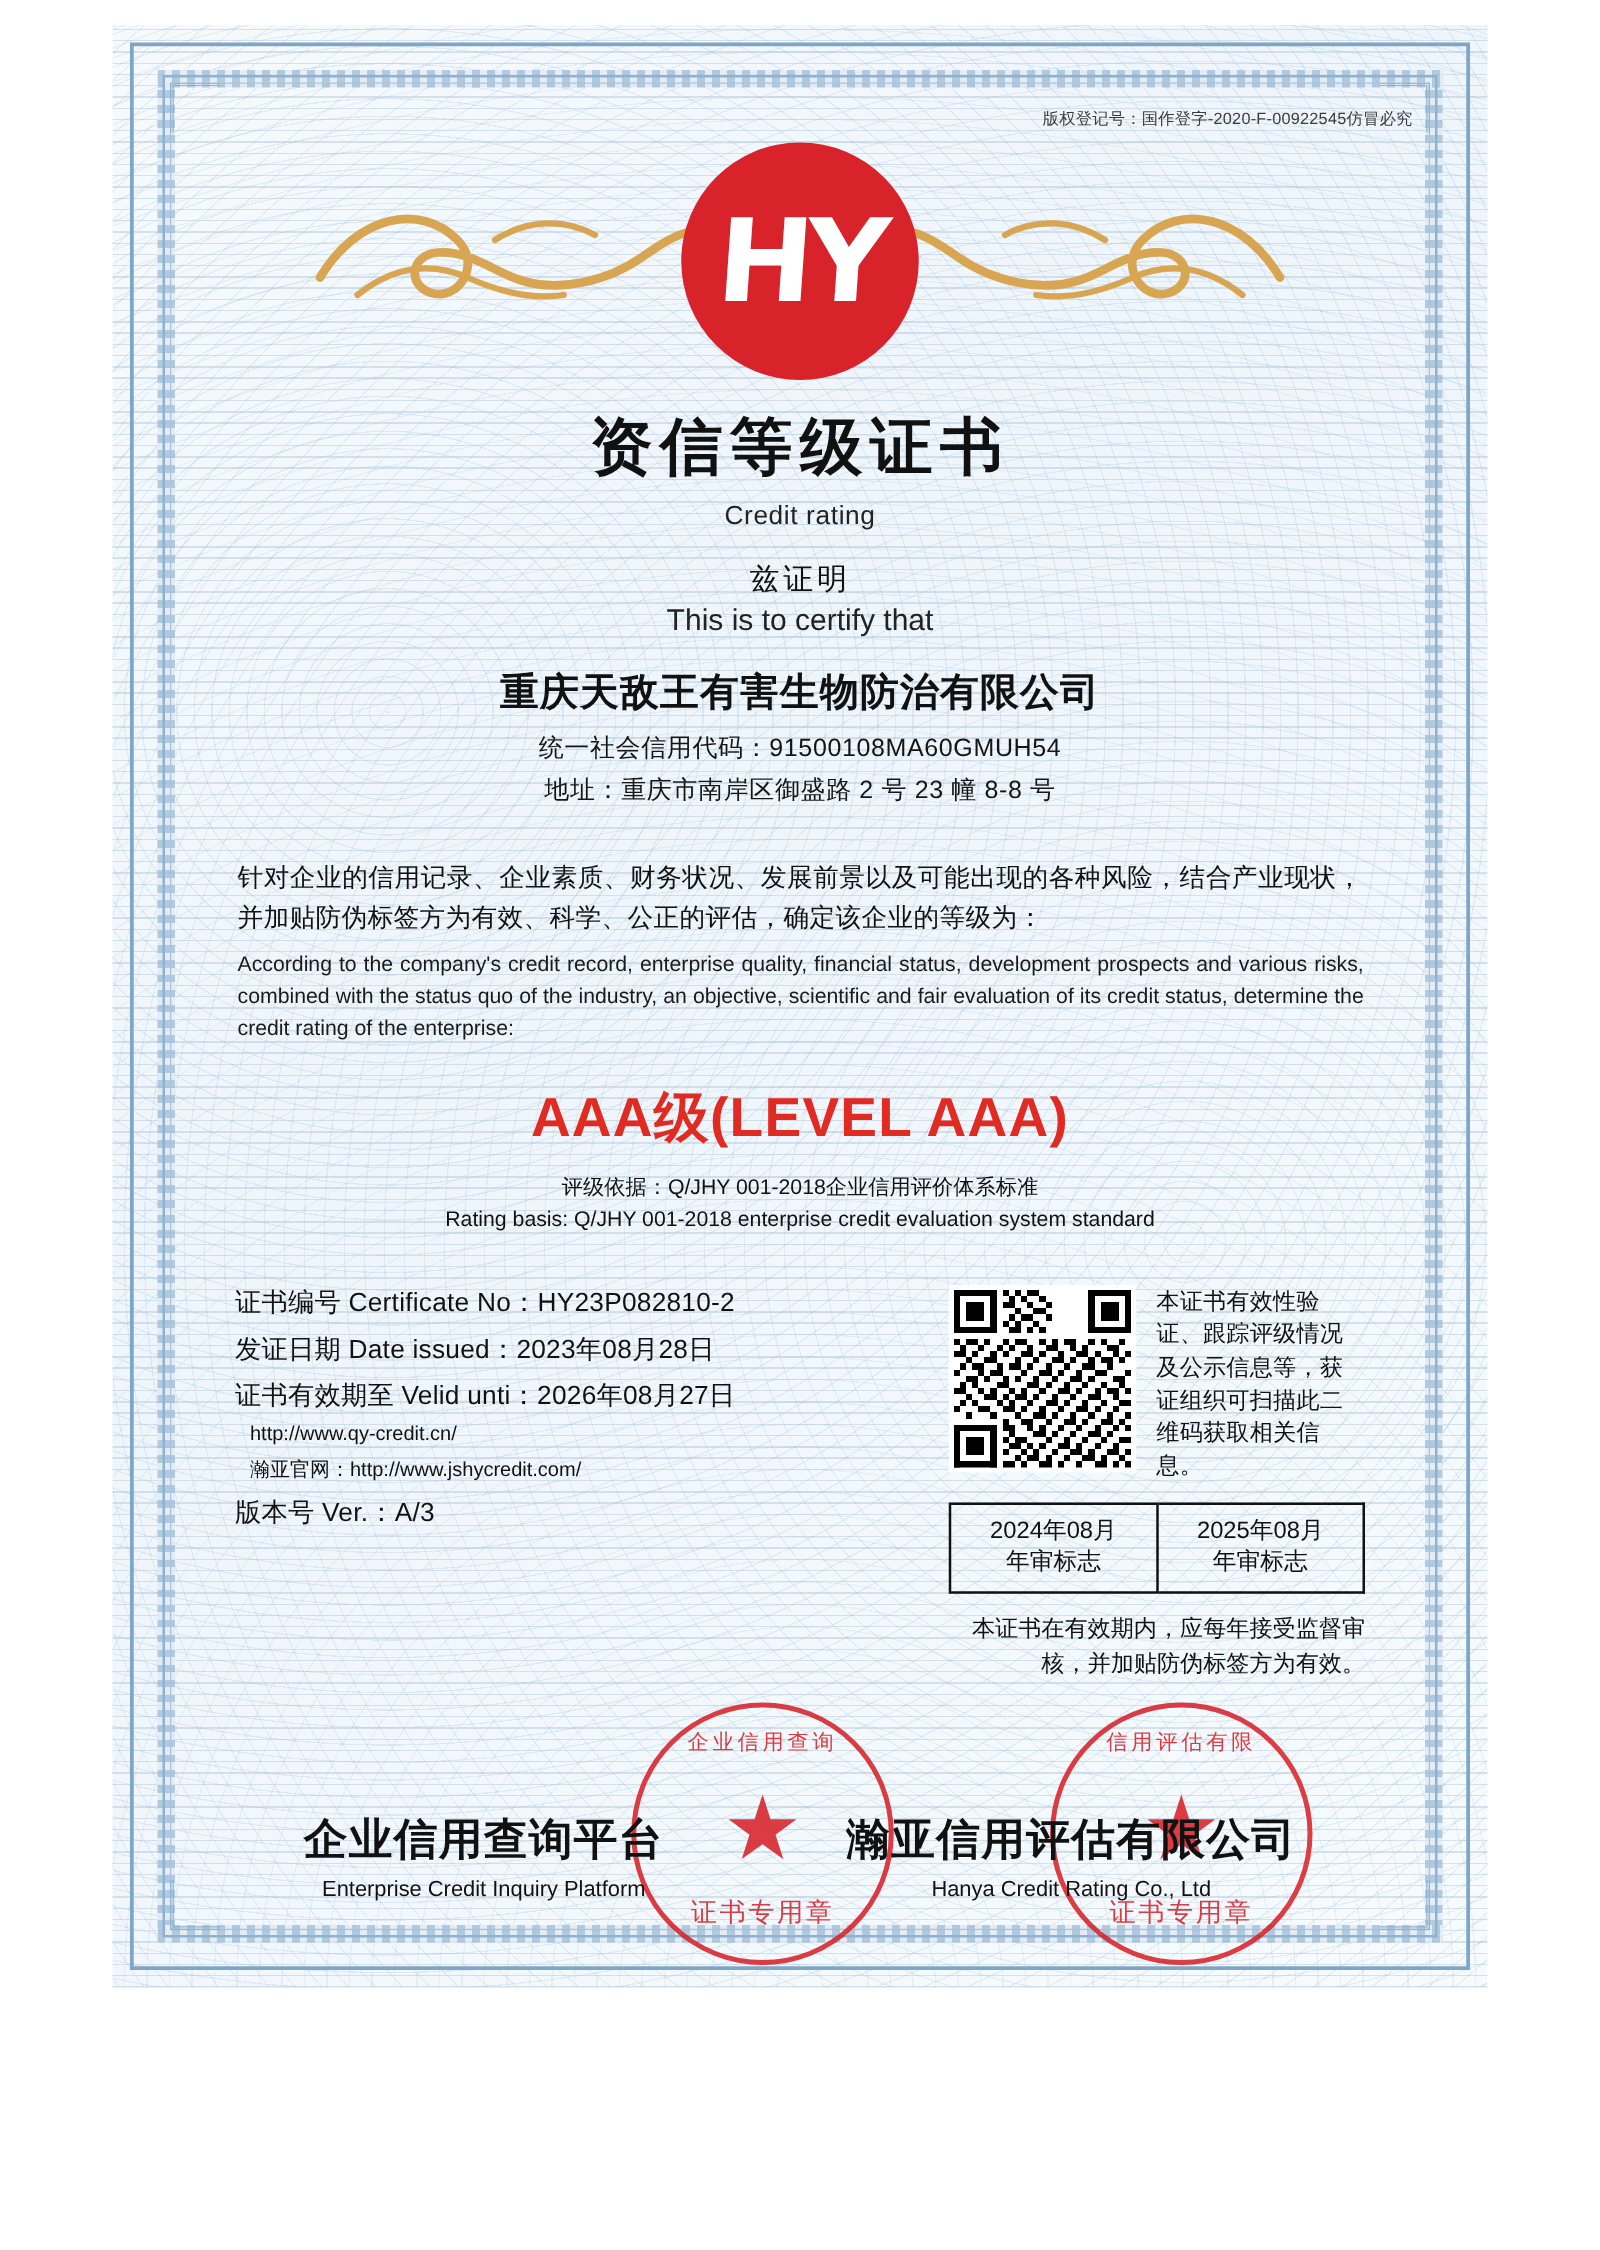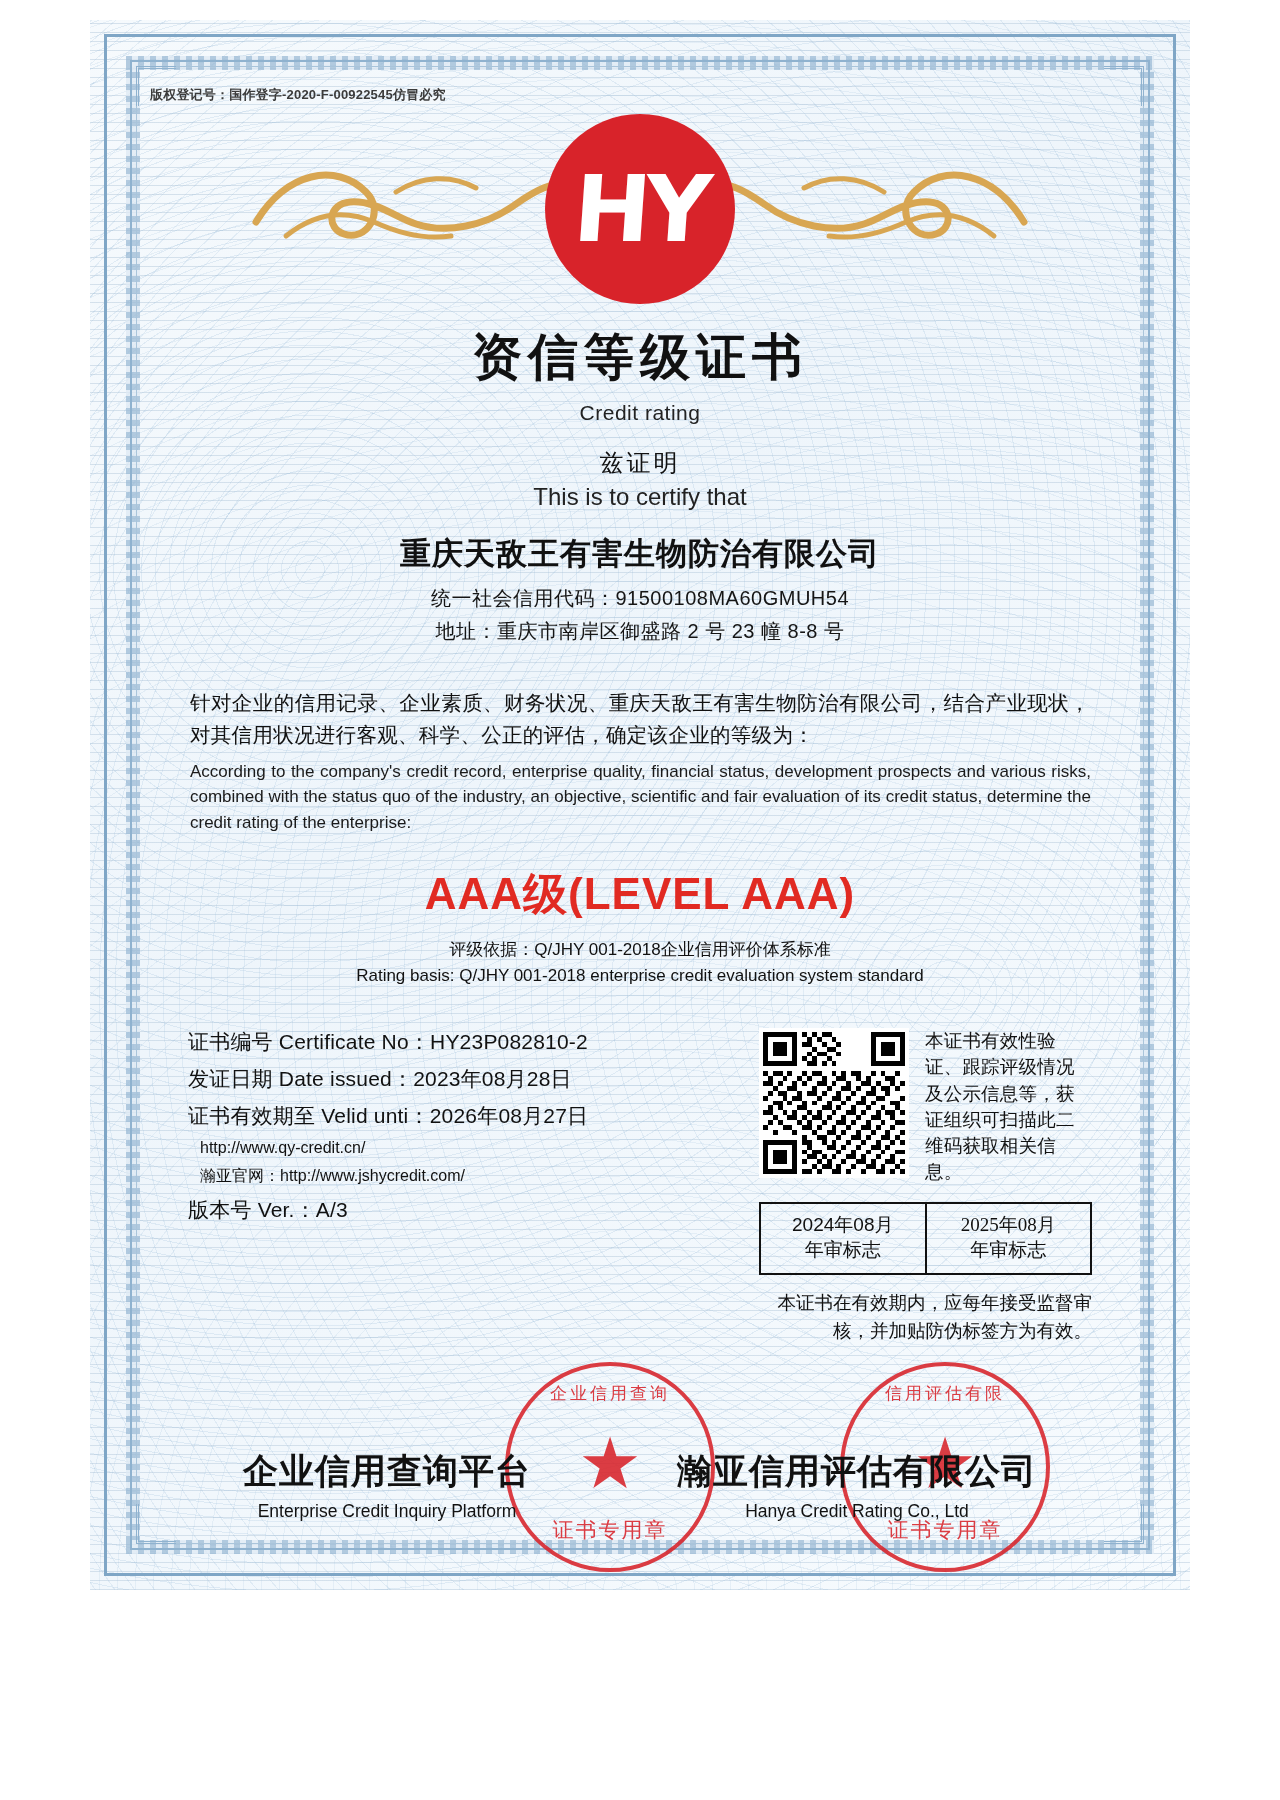--- a/index.html
+++ b/index.html
@@ -66,26 +66,25 @@
     border: 3px double #8fb2cf;
   }
   .corner.tl { left: 46px; top: 46px; border-right: none; border-bottom: none; }
   .corner.tr { right: 46px; top: 46px; border-left: none; border-bottom: none; }
   .corner.bl { left: 46px; bottom: 46px; border-right: none; border-top: none; }
   .corner.br { right: 46px; bottom: 46px; border-left: none; border-top: none; }
 
   .content { position: relative; z-index: 5; padding: 0 60px; }
 
   .copyright-line {
-    text-align: left;
+    text-align: right;
     font-size: 13px;
     color: #3b3b3b;
     padding-top: 66px;
     letter-spacing: .2px;
-    font-weight: bold;
   }
 
   
   .header-block {
     position: relative;
     height: 210px;
     margin-top: 6px;
   }
   .flourish {
     position: absolute; top: 42px;
@@ -238,21 +237,21 @@
   }
   .stamp-box {
     flex: 1;
     border: 2px solid #111;
     text-align: center;
     padding: 8px 0 10px 0;
     font-size: 19px;
     color: #111;
     line-height: 1.35;
   }
-  .stamp-box + .stamp-box { border-left: none; font-family: Liberation Serif, serif; }
+  .stamp-box + .stamp-box { border-left: none; }
   .qr-footnote {
     margin-top: 14px;
     font-size: 18.5px;
     line-height: 1.5;
     color: #111;
     text-align: right;
   }
 
   
   .seals {
@@ -348,21 +347,21 @@
     <div class="title-cn">资信等级证书</div>
     <div class="title-en">Credit rating</div>
 
     <div class="certify-cn">兹证明</div>
     <div class="certify-en">This is to certify that</div>
 
     <div class="company">重庆天敌王有害生物防治有限公司</div>
     <div class="company-meta">统一社会信用代码：91500108MA60GMUH54</div>
     <div class="company-meta">地址：重庆市南岸区御盛路 2 号 23 幢 8-8 号</div>
 
-    <div class="para-cn">针对企业的信用记录、企业素质、财务状况、重庆天敌王有害生物防治有限公司，结合产业现状，对其信用状况进行客观、科学、公正的评估，确定该企业的等级为：</div>
+    <div class="para-cn">针对企业的信用记录、企业素质、财务状况、发展前景以及可能出现的各种风险，结合产业现状，并加贴防伪标签方为有效、科学、公正的评估，确定该企业的等级为：</div>
     <div class="para-en">According to the company's credit record, enterprise quality, financial status, development prospects and various risks, combined with the status quo of the industry, an objective, scientific and fair evaluation of its credit status, determine the credit rating of the enterprise:</div>
 
     <div class="level">AAA级(LEVEL AAA)</div>
     <div class="basis-cn">评级依据：Q/JHY 001-2018企业信用评价体系标准</div>
     <div class="basis-en">Rating basis: Q/JHY 001-2018 enterprise credit evaluation system standard</div>
 
     <div class="lower">
       <div class="details">
         <div class="detail-row">证书编号 Certificate No：HY23P082810-2</div>
         <div class="detail-row">发证日期 Date issued：2023年08月28日</div>

